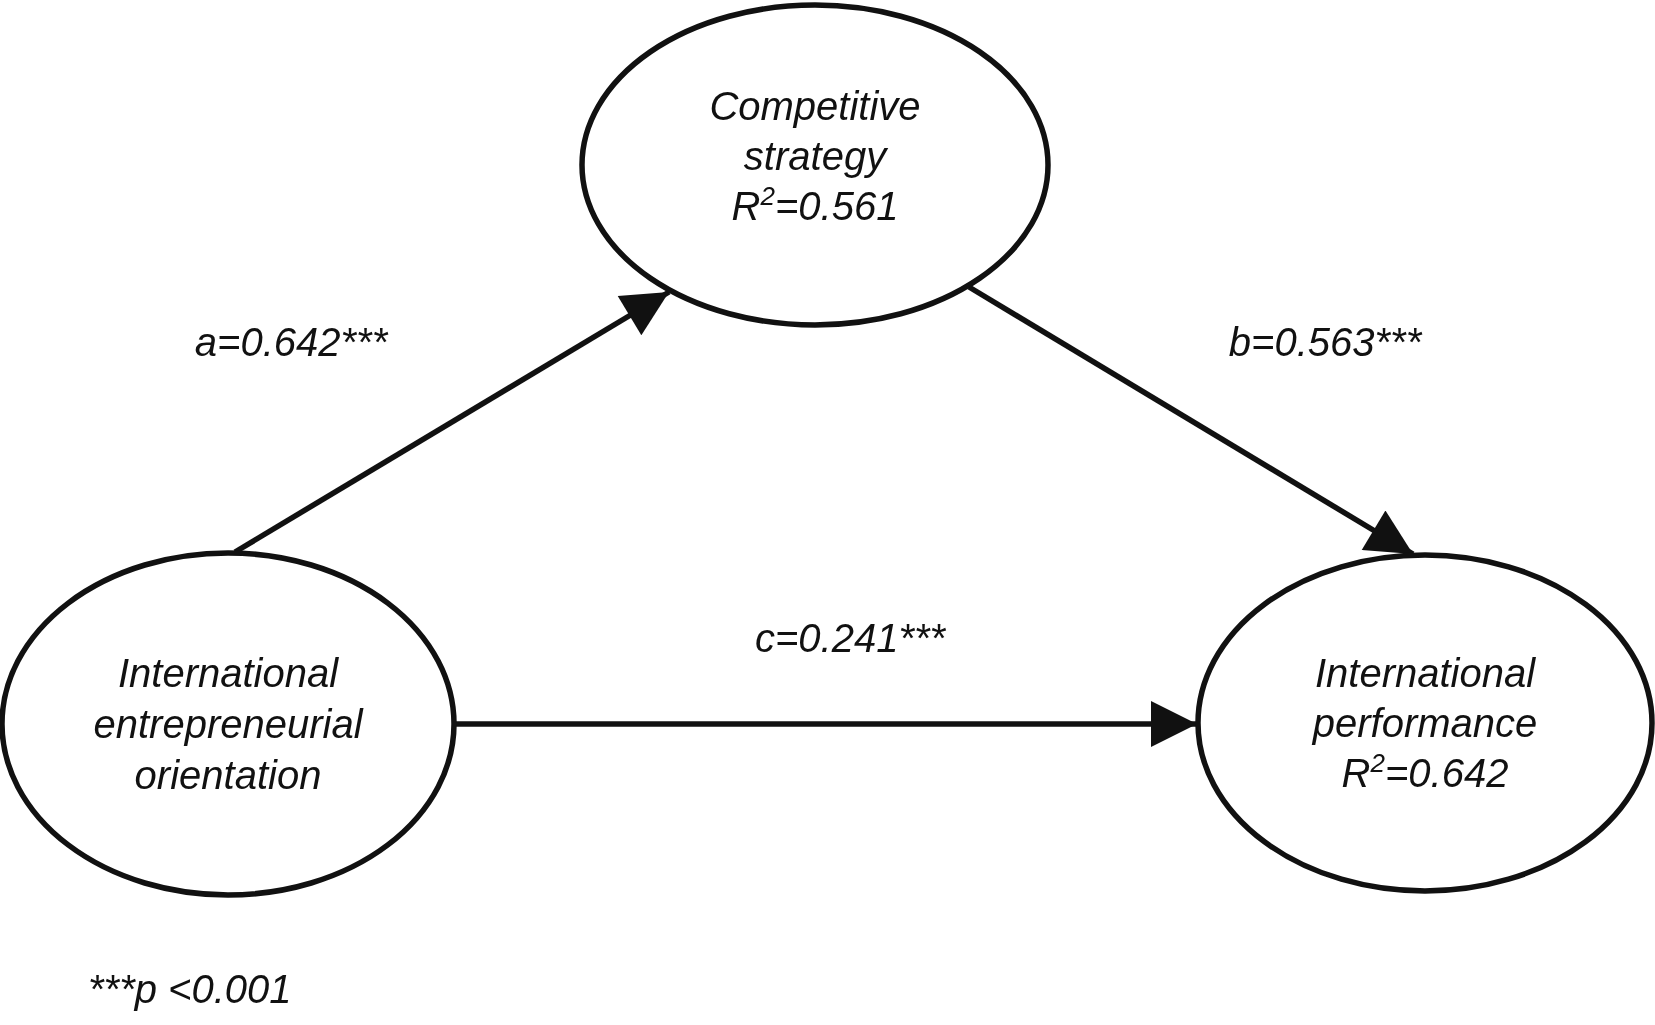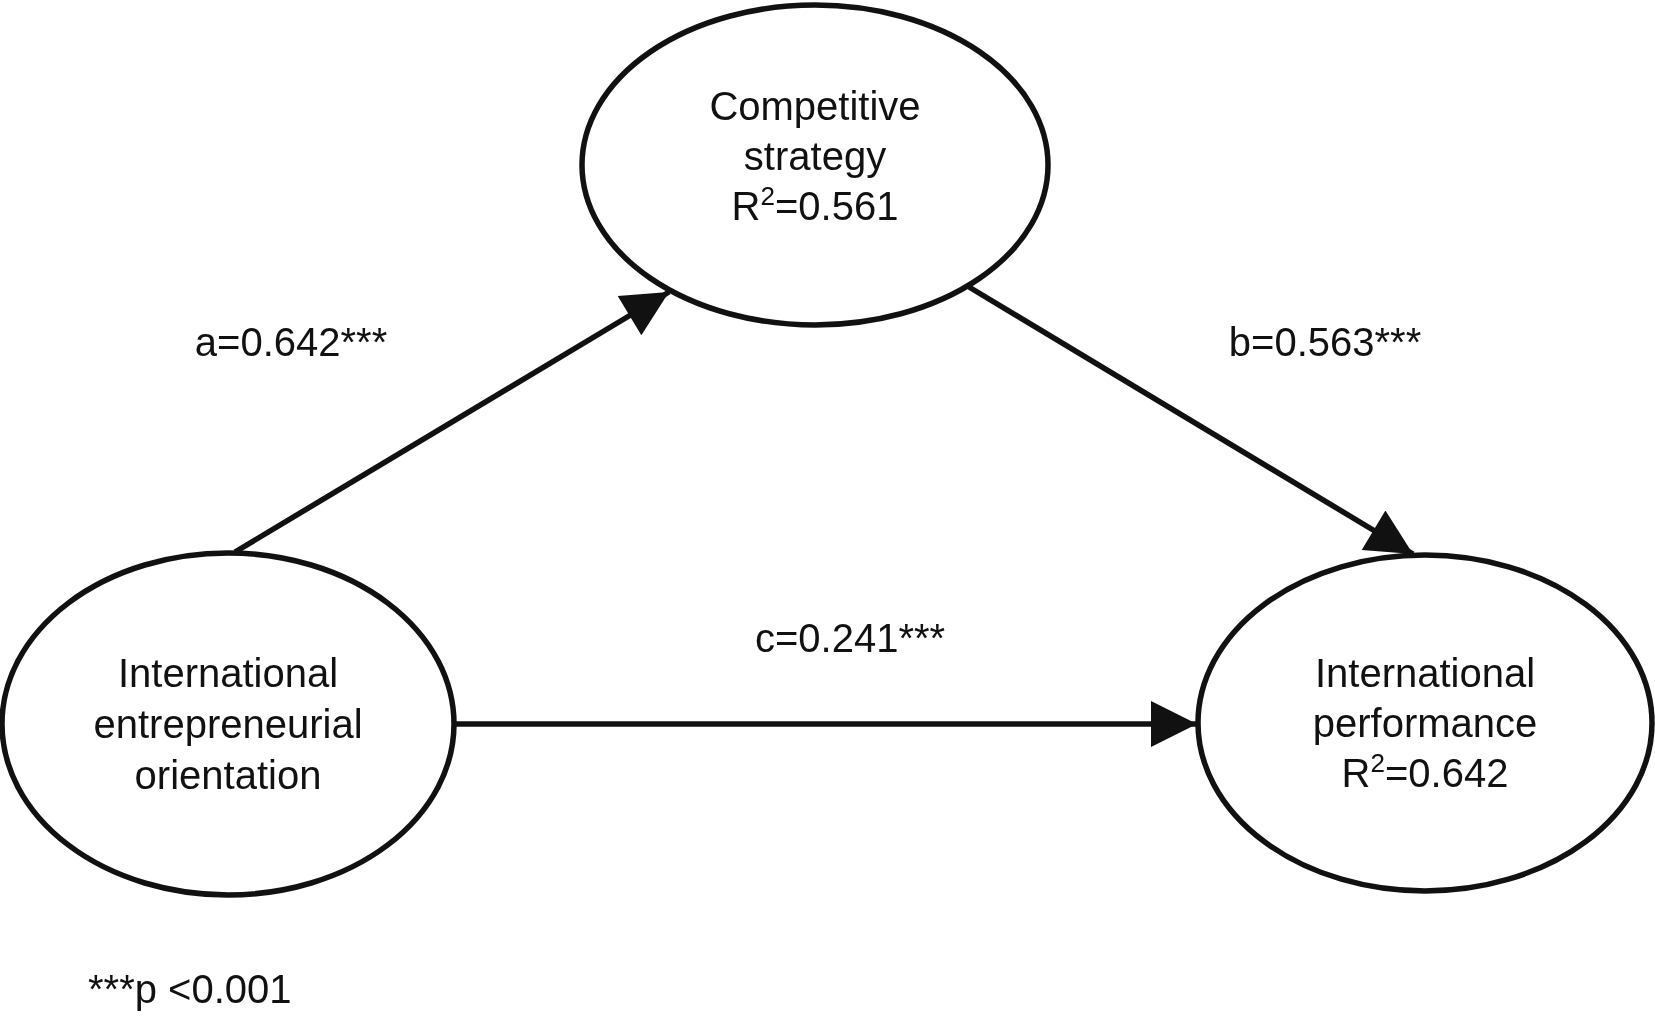--- a/index.html
+++ b/index.html
@@ -2,21 +2,21 @@
 <html style="--ink: #111111; --bg: #ffffff;"><head>
 <meta charset="utf-8">
 <style>
   :root { --ink: #111111; --bg: #ffffff; }
   html, body {
     margin: 0; padding: 0;
     background: var(--bg);
     width: 1655px; height: 1025px;
     overflow: hidden;
   }
-  .stage { width: 1546px; height: 1025px; position: relative; }
+  .stage { width: 1546px; height: 1025px; position: relative; font-style: italic; }
   svg { display: block; }
   svg text {
     font-family: "Liberation Sans", sans-serif;
     fill: var(--ink);
   }
   .node-ellipse {
     fill: var(--bg);
     stroke: var(--ink);
     stroke-width: 5.5;
   }

